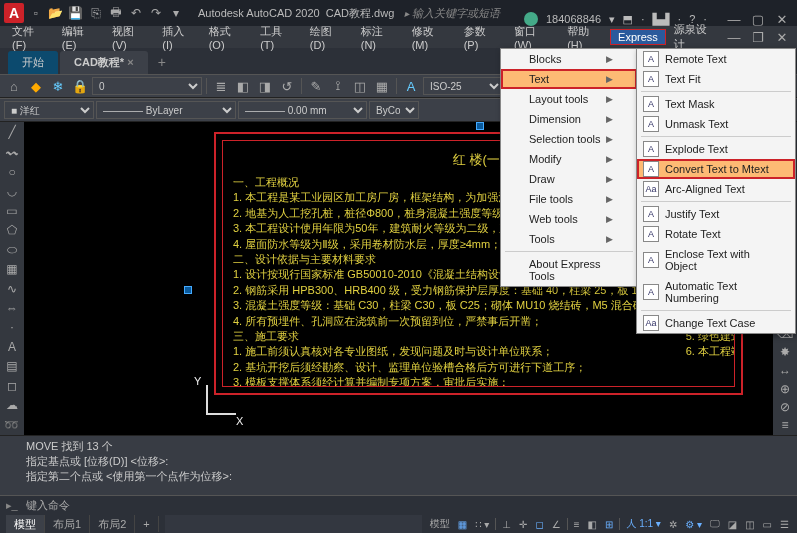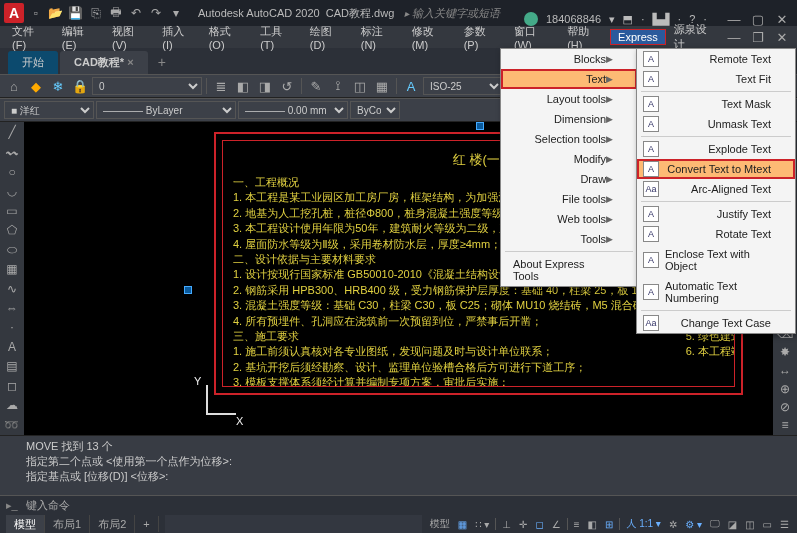--- a/index.html
+++ b/index.html
@@ -25,21 +25,21 @@
   .doc-tab.active { background: #3c4048; font-weight: bold; }
   .tab-plus { color: #888; padding: 4px 8px; font-size: 14px; }
 
   .toolbar { height: 24px; background: #3c4048; display: flex; align-items: center; padding: 0 4px; gap: 2px; border-top: 1px solid #555; border-bottom: 1px solid #222; }
   .tb-icon { width: 20px; height: 18px; display: flex; align-items: center; justify-content: center; color: #aaa; font-size: 13px; }
   .tb-sep { width: 1px; height: 16px; background: #555; margin: 0 2px; }
   .tb-select { background: #3c4048; color: #ccc; border: 1px solid #555; height: 18px; font-size: 10px; padding: 0 2px; }
   .tb-select.layer-combo { width: 110px; }
   .tb-select.color-combo { width: 90px; }
   .tb-select.bylayer-combo { width: 140px; }
-  .tb-select.lw-combo { width: 110px; }
+  .tb-select.lw-combo { width: 129px; }
   .tb-select.dim-combo { width: 80px; }
 
   .workspace { position: absolute; top: 122px; left: 0; right: 0; bottom: 98px; display: flex; }
   .palette { width: 24px; background: #34383f; display: flex; flex-direction: column; align-items: center; padding: 2px 0; gap: 3px; }
   .palette.right { width: 24px; }
   .pal-icon { width: 20px; height: 18px; color: #aaa; font-size: 12px; display: flex; align-items: center; justify-content: center; }
   .canvas-wrap { flex: 1; background: #000; position: relative; overflow: hidden; }
   .drawing-border { position: absolute; left: 190px; top: 10px; right: 30px; bottom: 40px; border: 2px solid #cc2229; }
   .drawing-inner { position: absolute; left: 6px; top: 6px; right: 6px; bottom: 6px; border: 1px solid #cc2229; padding: 10px; overflow: hidden; }
   .doc-title { color: #e0d040; text-align: center; font-size: 13px; margin-bottom: 6px; }
@@ -47,21 +47,21 @@
   .doc-col { flex: 1; }
   .doc-line { white-space: nowrap; overflow: hidden; }
   .ucs { position: absolute; left: 170px; bottom: 8px; color: #eee; font-size: 13px; }
   .ucs-y { position: absolute; left: 0; bottom: 40px; }
   .ucs-x { position: absolute; left: 42px; bottom: 0; }
   .ucs-axes { position: absolute; left: 12px; bottom: 12px; width: 30px; height: 30px; border-left: 2px solid #ddd; border-bottom: 2px solid #ddd; }
   .grip { position: absolute; width: 8px; height: 8px; background: #0a5a9c; border: 1px solid #4af; }
 
   
   .menu { position: absolute; background: #f4f4f4; border: 1px solid #888; box-shadow: 2px 2px 6px rgba(0,0,0,.4); font-size: 11px; color: #222; }
-  .menu-row { padding: 4px 24px 4px 12px; display: flex; align-items: center; justify-content: flex-end; cursor: pointer; position: relative; }
+  .menu-row { padding: 4px 24px 4px 28px; display: flex; align-items: center; justify-content: space-between; cursor: pointer; position: relative; }
   .menu-row.hover { background: #fdba74; }
   .menu-row.hl-red { outline: 2px solid #cc2229; outline-offset: -2px; }
   .menu-row .arrow { color: #666; font-size: 9px; }
   .menu-sep { height: 1px; background: #ccc; margin: 2px 4px; }
   .menu-row .row-icon { position: absolute; left: 6px; width: 16px; height: 16px; border: 1px solid #888; background: #fff; font-size: 9px; display: flex; align-items: center; justify-content: center; color: #336; }
   .menu1 { top: 48px; left: 500px; width: 138px; }
   .menu2 { top: 48px; left: 636px; width: 160px; }
   .menu2 .menu-row { padding-left: 28px; }
 
   .cmdline { position: absolute; left: 0; right: 0; bottom: 38px; height: 60px; background: #383c44; border-top: 1px solid #222; padding: 3px 26px; color: #ccc; font-size: 10px; line-height: 1.35; }
@@ -365,22 +365,22 @@
     </div>
     <div class="menu-sep"></div>
     <div class="menu-row">
       <span class="row-icon">Aa</span>
       <span>Change Text Case</span>
     </div>
   </div>
 
 <div class="cmdline" id="cmdhist">
     <div>MOVE 找到 13 个</div>
+    <div>指定基点或 [位移(D)] &lt;位移&gt;:</div>
     <div>指定第二个点或 &lt;使用第一个点作为位移&gt;:</div>
-    <div>指定基点或 [位移(D)] &lt;位移&gt;:</div>
   </div>
 <div class="cmd-input">
   <span class="prompt-icon">▸_</span>
   <span>键入命令</span>
 </div>
 
 <div class="layout-tabs">
   <span class="layout-tab active">模型</span>
   <span class="layout-tab">布局1</span>
   <span class="layout-tab">布局2</span>

